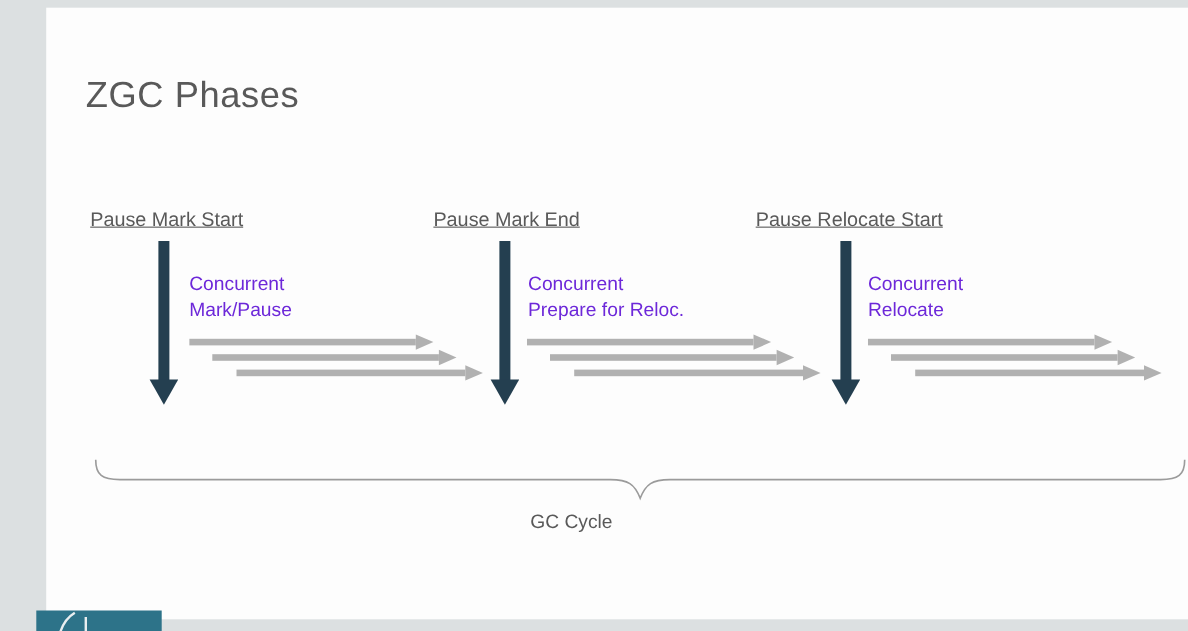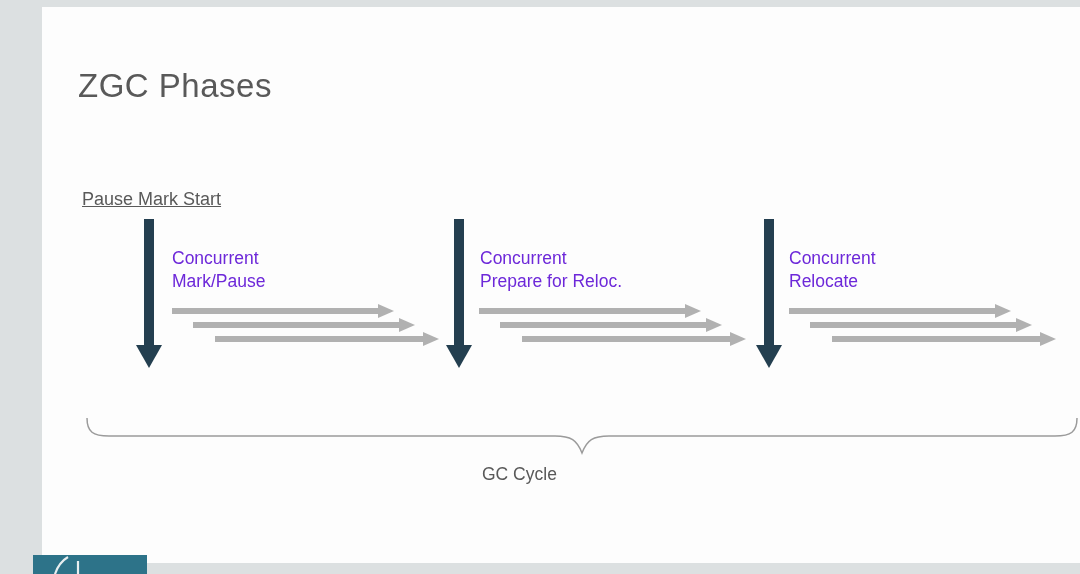--- a/index.html
+++ b/index.html
@@ -113,39 +113,41 @@
         <rect x="0" y="5" width="206" height="6" fill="#b1b1b1"></rect>
         <polygon points="206,1 222,8 206,15" fill="#b1b1b1"></polygon>
         <rect x="21" y="19" width="206" height="6" fill="#b1b1b1"></rect>
         <polygon points="227,15 243,22 227,29" fill="#b1b1b1"></polygon>
         <rect x="43" y="33" width="208" height="6" fill="#b1b1b1"></rect>
         <polygon points="251,29 267,36 251,43" fill="#b1b1b1"></polygon>
       </svg>
     </div>
 
     <div class="phase phase-2">
+      <div class="pause-label">Pause Mark End</div>
       <svg class="pause-arrow" viewBox="0 0 28 150">
         <rect x="9" y="0" width="10" height="130" fill="#243f50"></rect>
         <polygon points="1,126 27,126 14,149" fill="#243f50"></polygon>
       </svg>
       <div class="concurrent-label">
         <div>Concurrent</div>
         <div>Prepare for Reloc.</div>
       </div>
       <svg class="concurrent-arrows" viewBox="0 0 270 46">
         <rect x="0" y="5" width="206" height="6" fill="#b1b1b1"></rect>
         <polygon points="206,1 222,8 206,15" fill="#b1b1b1"></polygon>
         <rect x="21" y="19" width="206" height="6" fill="#b1b1b1"></rect>
         <polygon points="227,15 243,22 227,29" fill="#b1b1b1"></polygon>
         <rect x="43" y="33" width="208" height="6" fill="#b1b1b1"></rect>
         <polygon points="251,29 267,36 251,43" fill="#b1b1b1"></polygon>
       </svg>
     </div>
 
     <div class="phase phase-3">
+      <div class="pause-label">Pause Relocate Start</div>
       <svg class="pause-arrow" viewBox="0 0 28 150">
         <rect x="9" y="0" width="10" height="130" fill="#243f50"></rect>
         <polygon points="1,126 27,126 14,149" fill="#243f50"></polygon>
       </svg>
       <div class="concurrent-label">
         <div>Concurrent</div>
         <div>Relocate</div>
       </div>
       <svg class="concurrent-arrows" viewBox="0 0 270 46">
         <rect x="0" y="5" width="206" height="6" fill="#b1b1b1"></rect>

